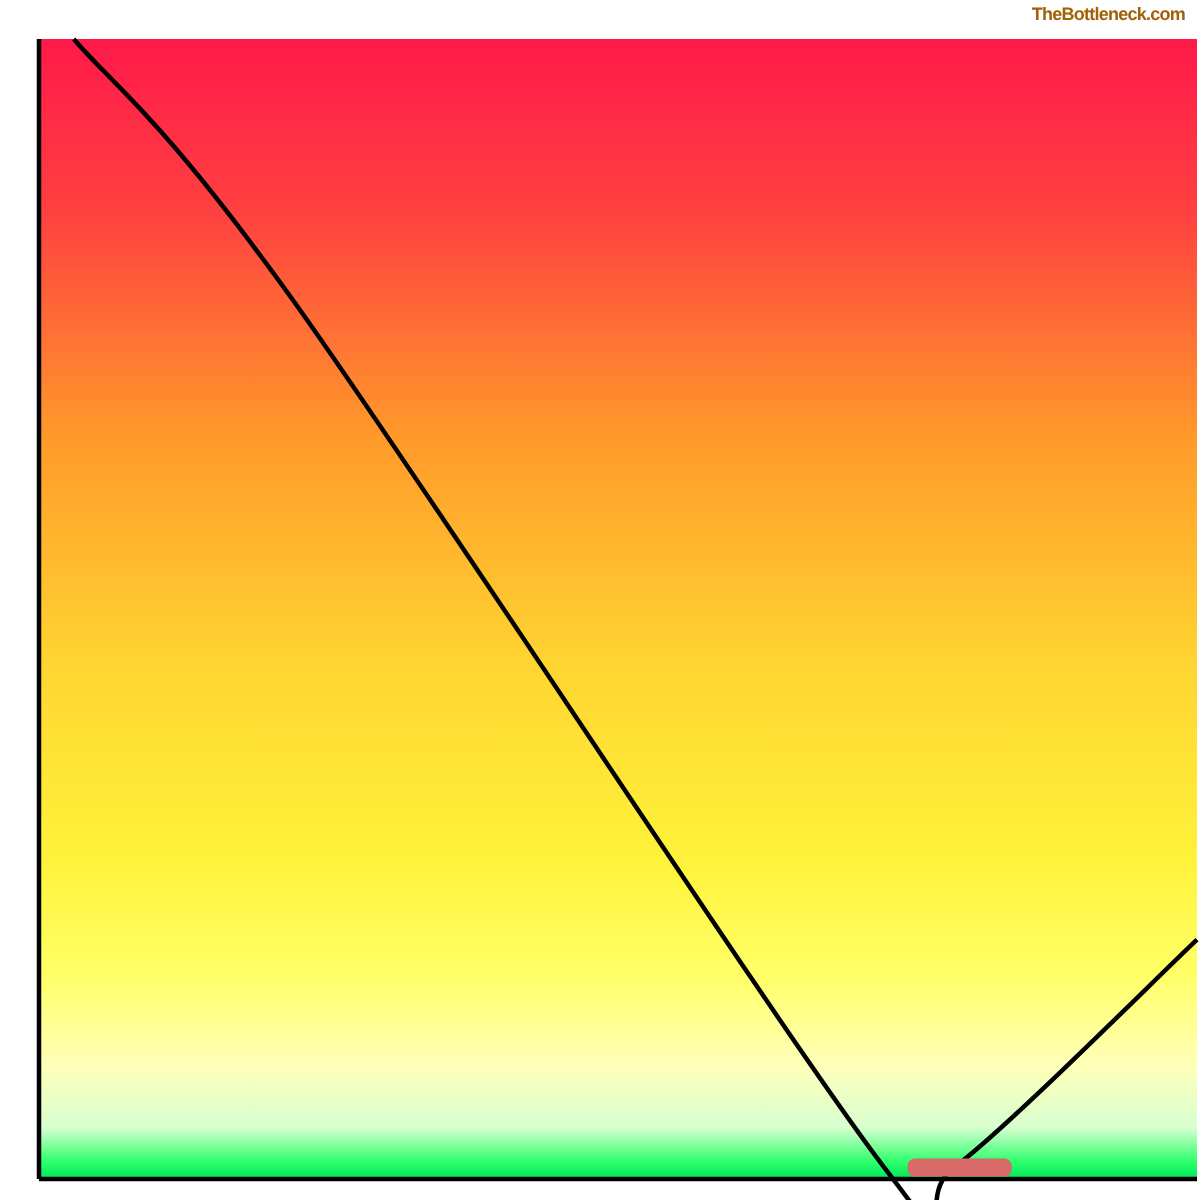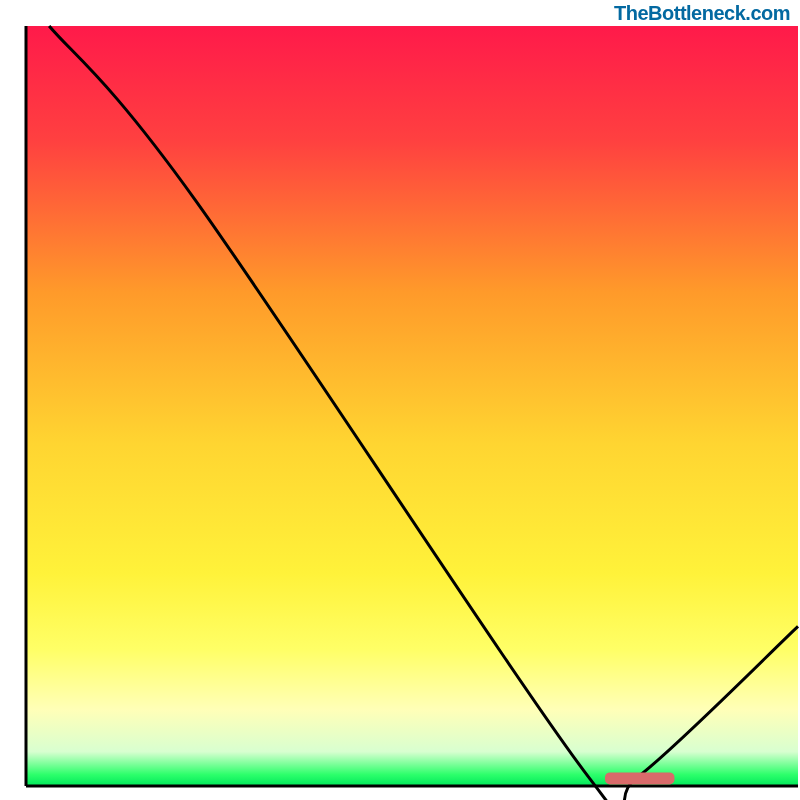--- a/index.html
+++ b/index.html
@@ -13,23 +13,23 @@
   .container {
     position: relative;
     width: 800px;
     height: 800px;
   }
   .watermark {
     position: absolute;
     top: 2px;
     right: 10px;
     font-family: Arial, Helvetica, sans-serif;
-    font-size: 20px;
+    font-size: 12px;
     font-weight: bold;
-    color: #0369a1;
+    color: #a16207;
     letter-spacing: -0.5px;
     z-index: 10;
   }
   .chart-svg {
     position: absolute;
     left: 0;
     top: 0;
   }
 </style>
 </head>

